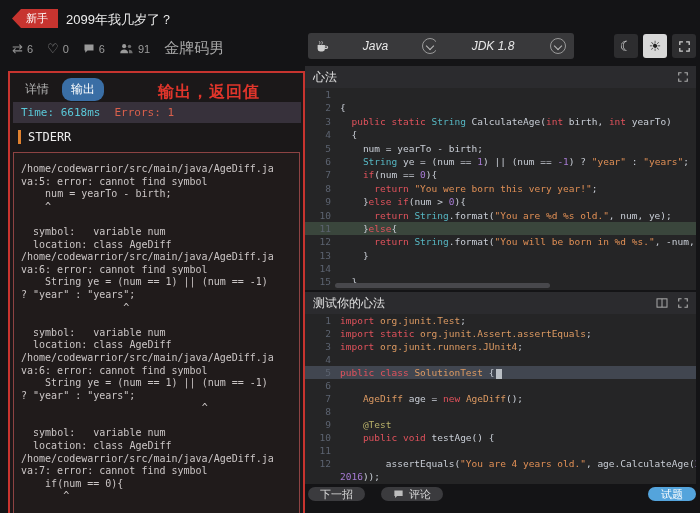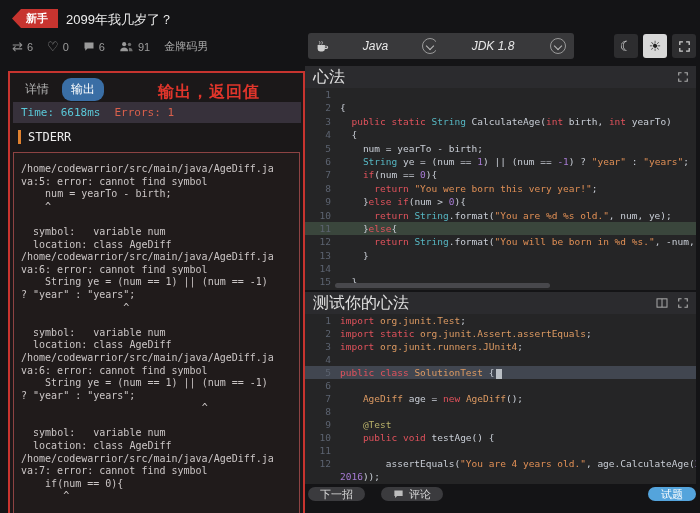--- a/index.html
+++ b/index.html
@@ -7,29 +7,29 @@
     width:700px;height:513px;position:relative;overflow:hidden;
     background:#141416;color:#ddd;
     font-family:"Liberation Sans", sans-serif;
   }
   .mono{font-family:"DejaVu Sans Mono", monospace}
 
   
   .badge{
     position:absolute;left:12px;top:9px;
     background:var(--accent_red,#c7342f);color:#fff;
-    font-size:11px;font-weight:bold;line-height:1;
+    font-size:11px;font-weight:normal;line-height:1;
     padding:4px 10px 4px 14px;
     clip-path:polygon(9px 0,100% 0,100% 100%,9px 100%,0 50%);
   }
   .title{position:absolute;left:66px;top:11px;font-size:13px;color:#ededed}
   .stats{position:absolute;left:12px;top:39px;display:flex;align-items:center;font-size:11px;color:#9c9c9c}
   .stat{display:flex;align-items:center;gap:4px;margin-right:14px}
   .stat .glyph{font-size:13px;color:#8f8f8f;line-height:1}
-  .author{color:#a8a8a8;font-size:11px}
+  .author{color:#a8a8a8;font-size:15px}
 
   
   .dropdown{
     position:absolute;top:33px;height:26px;background:#39393b;border-radius:3px;
     display:flex;align-items:center;padding:0 8px;font-size:12px;color:#e8e8e8;gap:8px;cursor:pointer;font-style:italic;
   }
   .dd-lang{left:308px;width:122px}
   .dd-ver{left:436px;width:122px}
   .dd-label{flex:1;text-align:center}
   .chev{width:14px;height:14px;border:1px solid #9a9a9a;border-radius:50%;position:relative;flex:none}
@@ -66,21 +66,21 @@
     border:1px solid #8d4343;background:#201b1b;padding:10px 7px;overflow:hidden;
   }
   .output-box pre{
     margin:0;font-family:"DejaVu Sans Mono", monospace;font-size:10px;line-height:12.6px;
     color:#cbc6c6;white-space:pre-wrap;
   }
 
   
   .panel-header{
     position:absolute;left:305px;width:391px;height:22px;background:#2b2b2e;
-    display:flex;align-items:center;padding:0 8px;font-size:16px;color:#e0e0e0;gap:10px;box-sizing:border-box;
+    display:flex;align-items:center;padding:0 8px;font-size:12px;color:#e0e0e0;gap:10px;box-sizing:border-box;
   }
   .ph-solution{top:66px}
   .ph-test{top:292px}
   .ph-title{flex:1}
   .editor{
     position:absolute;left:305px;width:391px;background:#252526;overflow:hidden;
     font-family:"DejaVu Sans Mono", monospace;font-size:9.5px;
   }
   .ed-solution{top:88px;height:202px}
   .ed-solution .code-line{height:13.4px;line-height:13.4px}

